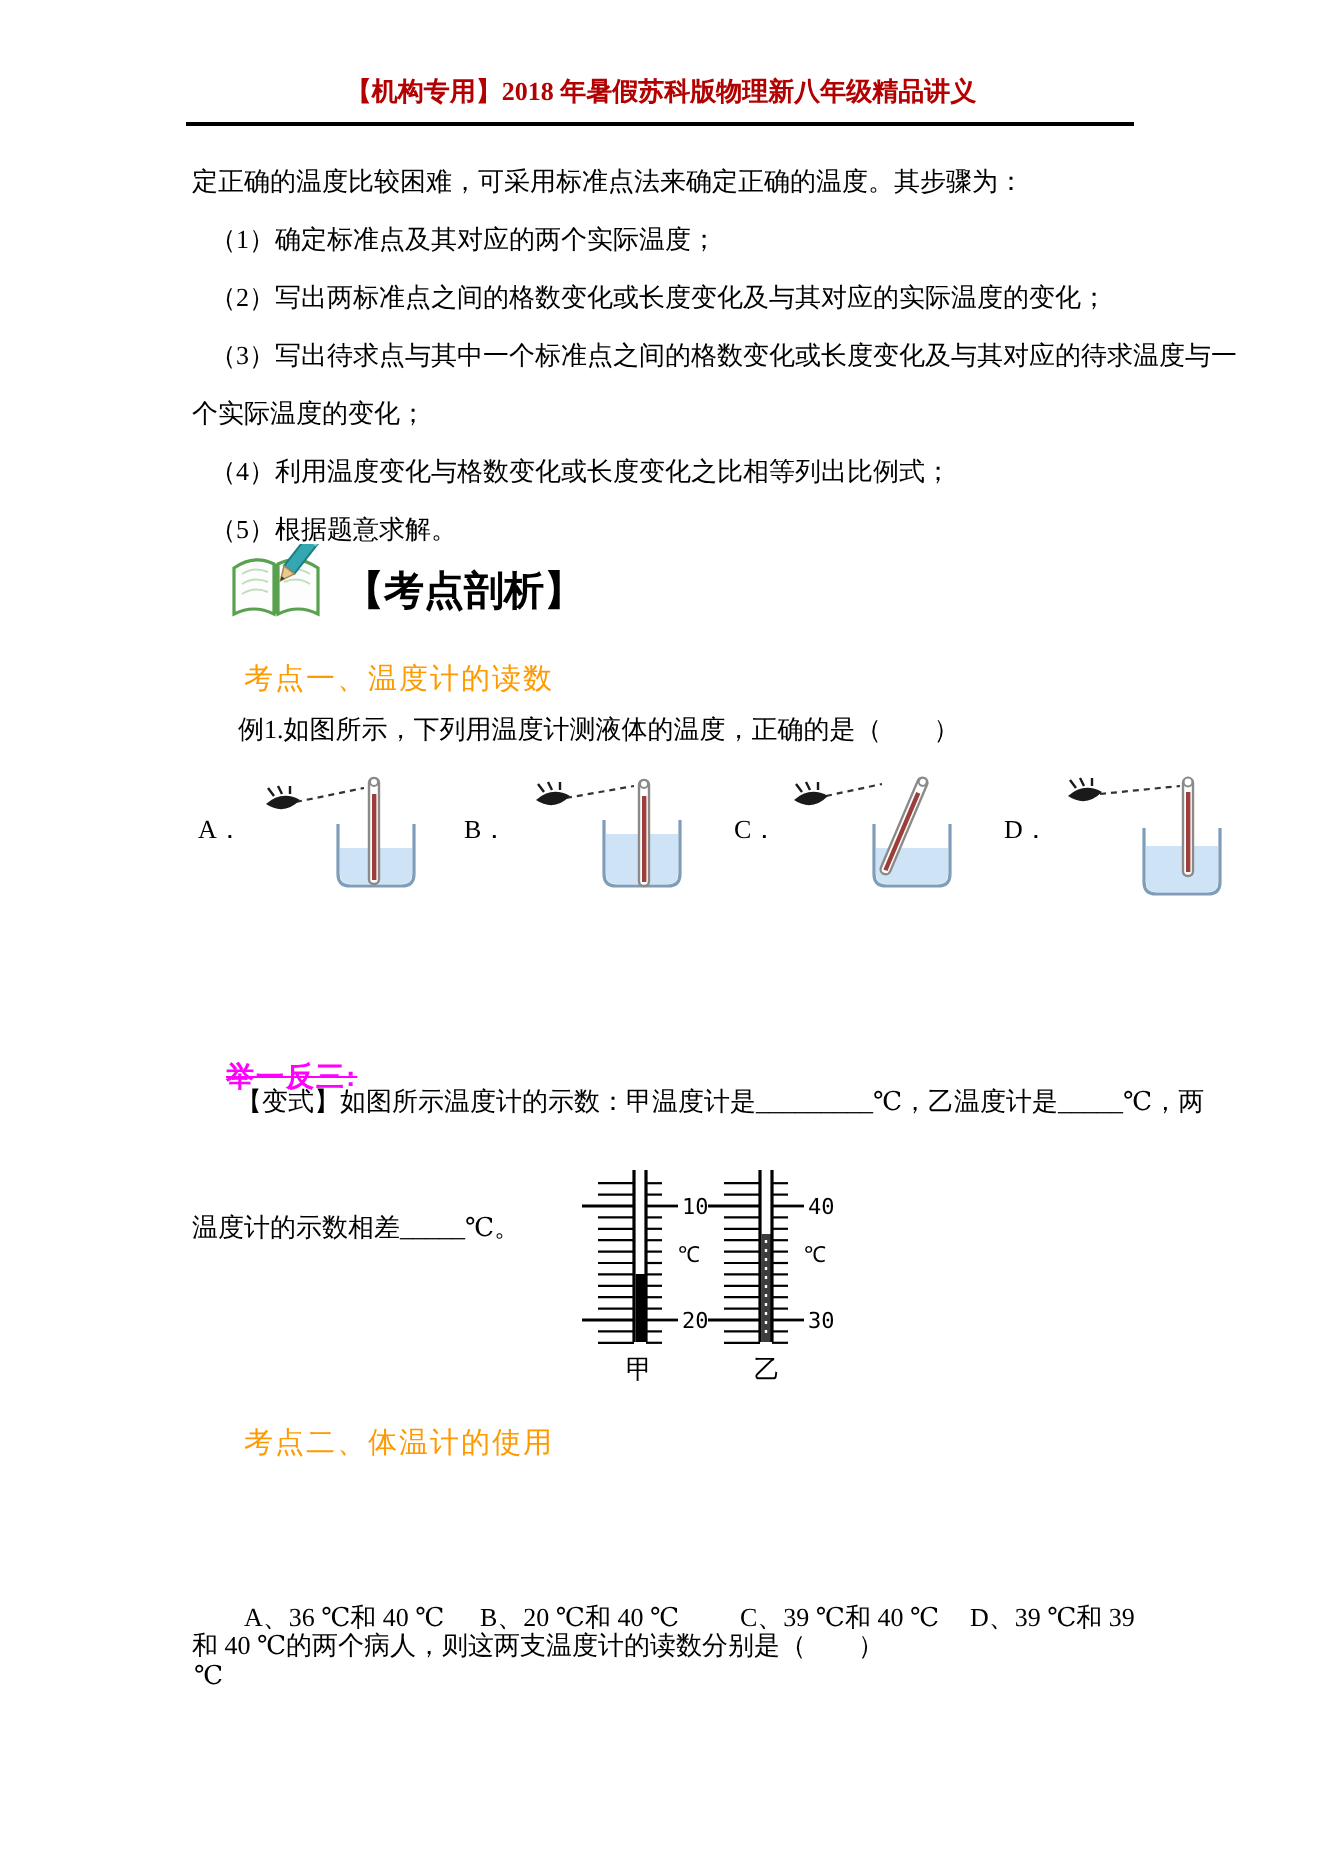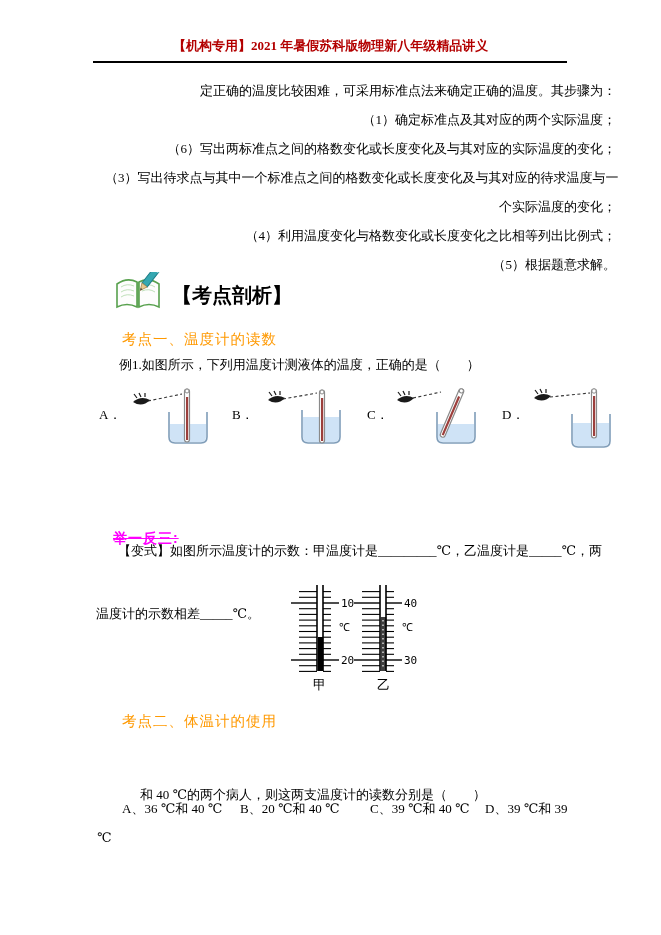--- a/index.html
+++ b/index.html
@@ -1,18 +1,18 @@
 <!DOCTYPE html>
 <html style="--header-red: #b30000; --topic-orange: #ff9900; --variation-magenta: #ff00ff; --liquid-blue: #cfe3f6; --thermo-red: #9c3f3c;"><head>
 <meta charset="utf-8">
 <style>
   html,body{margin:0;padding:0;background:#fff;}
   .page{position:relative;width:661px;height:935px;background:#fff;overflow:hidden;
         font-family:"Liberation Serif","DejaVu Serif",serif;color:#000;}
-  .abs{position:absolute;text-align:right;}
+  .abs{position:absolute;}
   .header-title{top:37px;left:0;width:100%;text-align:center;
         font-weight:bold;font-size:13px;color:var(--header-red,#b30000);}
   .header-rule{top:61px;left:93px;width:474px;border-top:2px solid #000;height:0;}
   .bodytext{font-size:13px;line-height:29px;white-space:nowrap;}
   .intro{top:76px;left:96px;width:520px;}
   .intro div{padding-left:9px;}
   .intro div:nth-child(1),.intro div:nth-child(5){padding-left:0;}
   .kaodian{top:272px;left:114px;display:flex;align-items:center;gap:10px;}
   .kaodian-title{font-size:20px;font-weight:bold;font-family:"Liberation Sans",sans-serif;}
   .topic-heading{font-size:14.5px;font-weight:normal;color:var(--topic-orange,#ff9900);
@@ -25,44 +25,44 @@
   .var-head{top:530px;left:113px;font-size:14px;font-weight:bold;
         color:var(--variation-magenta,#ff00ff);text-decoration:line-through;
         font-family:"Liberation Sans",sans-serif;letter-spacing:1px;}
   .var1{top:536px;left:118px;}
   .var2{top:599px;left:96px;}
   .thermofig{top:583px;left:286px;}
   .thermofig text{font-size:11px;fill:#000;font-family:"DejaVu Sans Mono",monospace;}
   .thermofig text.cnlabel{font-size:13px;font-family:"Liberation Serif",serif;}
   .topic2{top:712px;left:122px;}
   .ex2l1{top:738px;left:118px;}
-  .ex2l2{top:780px;left:96px;margin-left:44px;}
+  .ex2l2{top:808px;left:96px;}
   .options{top:794px;left:122px;width:520px;height:29px;}
   .options span{position:absolute;top:0;font-size:13px;line-height:29px;white-space:nowrap;}
   .optwrap{top:823px;left:97px;}
   .tube{fill:#fff;stroke:#8a8a8a;stroke-width:1.2;}
   .redcol{fill:var(--thermo-red,#9c3f3c);}
   .beaker{fill:none;stroke:#7f9db9;stroke-width:1.6;}
   .liquid{fill:var(--liquid-blue,#cfe3f6);stroke:none;}
   .sight{stroke:#333;stroke-width:1.1;stroke-dasharray:3,2.5;fill:none;}
   .eyeshape{fill:#1a1a1a;}
   .lash{stroke:#1a1a1a;stroke-width:1.2;}
 </style>
 </head>
 <body>
 
 <div class="page">
 
-  <div class="abs header-title">【机构专用】2021 年暑假苏科版物理新八年级精品讲义</div>
+  <div class="abs header-title">【机构专用】2018 年暑假苏科版物理新八年级精品讲义</div>
   <div class="abs header-rule"></div>
 
   <div class="abs intro bodytext">
     <div>定正确的温度比较困难，可采用标准点法来确定正确的温度。其步骤为：</div>
     <div>（1）确定标准点及其对应的两个实际温度；</div>
-    <div>（6）写出两标准点之间的格数变化或长度变化及与其对应的实际温度的变化；</div>
+    <div>（2）写出两标准点之间的格数变化或长度变化及与其对应的实际温度的变化；</div>
     <div>（3）写出待求点与其中一个标准点之间的格数变化或长度变化及与其对应的待求温度与一</div>
     <div>个实际温度的变化；</div>
     <div>（4）利用温度变化与格数变化或长度变化之比相等列出比例式；</div>
     <div>（5）根据题意求解。</div>
   </div>
 
   <div class="abs kaodian">
     <span>
       <svg width="48" height="42" viewBox="0 0 48 42">
         <path d="M3,12 Q13,5 23,10 L23,35 Q13,30 3,35 Z" fill="#fdfdfd" stroke="#58a14e" stroke-width="1.6"></path>

